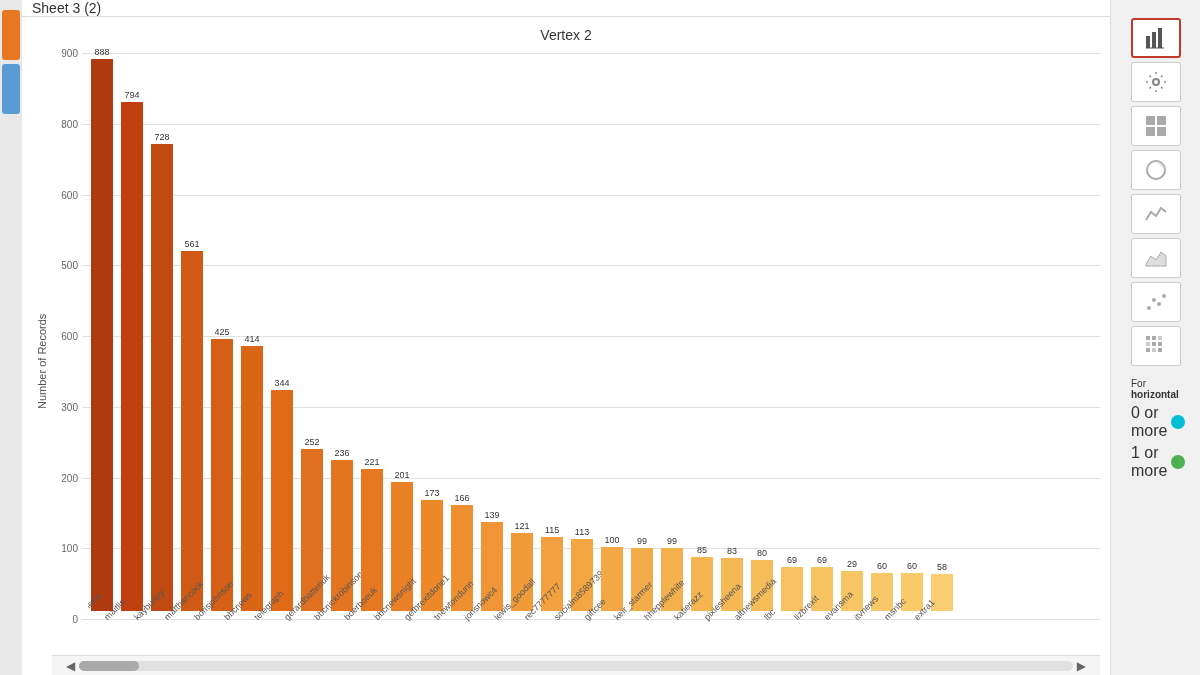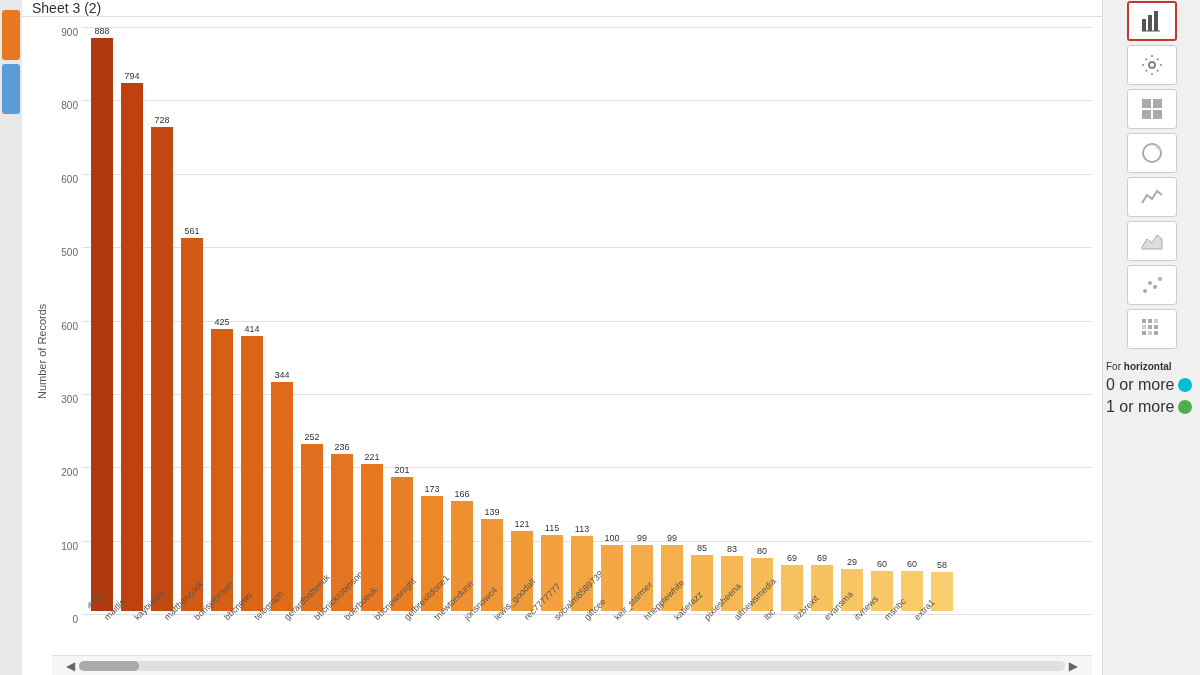--- a/index.html
+++ b/index.html
@@ -88,21 +88,21 @@
       position: absolute;
       top: 0; left: 0; right: 0; bottom: 30px;
       display: flex;
       flex-direction: column;
       justify-content: space-between;
       pointer-events: none;
     }
 
     .y-grid-line {
       display: flex;
-      align-items: flex-start;
+      align-items: center;
     }
     .y-grid-label {
       font-size: 10px;
       color: #666;
       width: 30px;
       text-align: right;
       padding-right: 4px;
       flex-shrink: 0;
     }
     .y-grid-tick {
@@ -183,26 +183,26 @@
       border-radius: 5px;
     }
     .scroll-arrow {
       font-size: 12px;
       color: #666;
       cursor: pointer;
       padding: 0 4px;
     }
 
     .right-panel {
-      width: 98px;
+      width: 90px;
       background: #f0f0f0;
       border-left: 1px solid #ddd;
       display: flex;
       flex-direction: column;
-      padding: 1px;
+      padding: 18px;
       gap: 4px;
       flex-shrink: 0;
     }
 
     .icon-btn {
       width: 50px;
       height: 40px;
       background: #fff;
       border: 1px solid #ccc;
       border-radius: 3px;
@@ -252,20 +252,21 @@
 
 <div class="left-sidebar">
   <div class="left-tab orange"></div>
   <div class="left-tab"></div>
 </div>
 
 <div class="main-content">
   <div class="title-bar">Sheet 3 (2)</div>
 
   <div class="chart-area">
+    <div class="chart-title">Vertex 2</div>
 
     <div class="chart-container">
       <div class="y-axis-label">Number of Records</div>
 
       <div class="chart-inner">
         <div class="bars-and-axes">
 
           <div class="y-grid" id="y-grid">
               <div class="y-grid-line">
                 <span class="y-grid-label">900</span>

